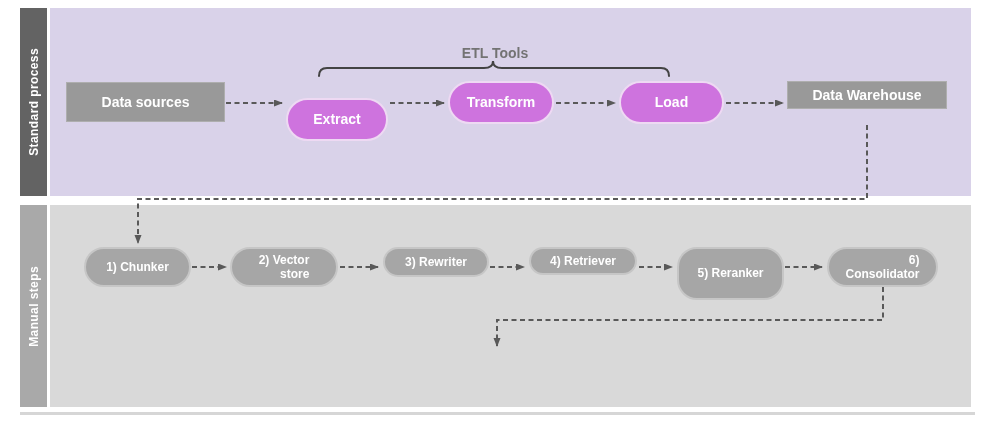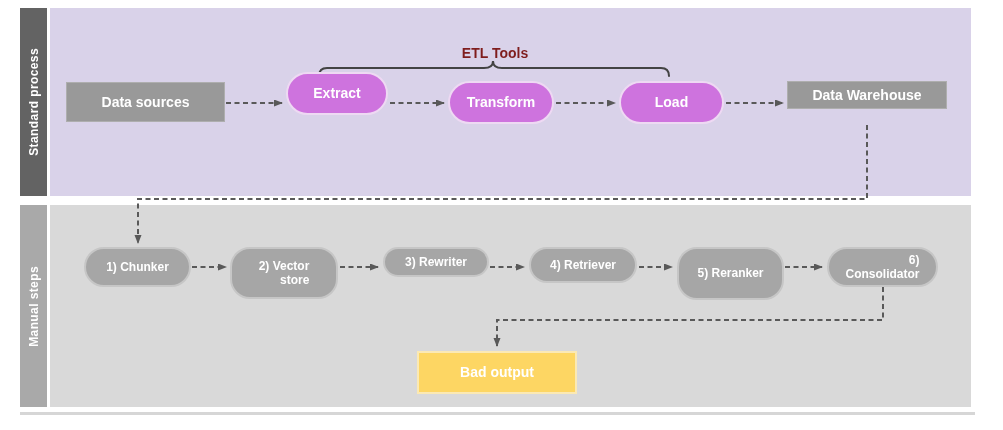--- a/index.html
+++ b/index.html
@@ -16,32 +16,32 @@
   .lane-manual{left:50px;top:205px;width:921px;height:202px;background:#d9d9d9;}
   .shadow-line{left:20px;top:412px;width:955px;height:3px;background:#d6d6d6;}
   
   .node{display:flex;align-items:center;justify-content:center;color:#ffffff;
         font-weight:bold;text-align:right;}
   .node .lbl{white-space:pre-line;line-height:1.2;}
   .rect-gray{background:#999999;border:1px solid #aeaeae;font-size:14px;}
   .pill-pink{background:#ce73de;border:2px solid #eed9f3;border-radius:22px;font-size:14px;}
   .pill-gray{background:#a6a6a6;border:2px solid #c6c6c6;border-radius:20px;font-size:12px;padding:0 8px;}
   .rect-yellow{background:#fdd663;border:2px solid #fbe9b4;font-size:14px;}
-  .anno{color:#7f1d1d;font-weight:bold;font-size:14px;text-align:center;}
+  .anno{color:#737373;font-weight:bold;font-size:14px;text-align:center;}
   
   #n-ds{left:66px;top:82px;width:159px;height:40px;}
-  #n-extract{left:286px;top:72px;width:102px;height:43px;}
+  #n-extract{left:286px;top:98px;width:102px;height:43px;}
   #n-transform{left:448px;top:81px;width:106px;height:43px;}
   #n-load{left:619px;top:81px;width:105px;height:43px;}
   #n-dw{left:787px;top:81px;width:160px;height:28px;}
   #n-etl{left:443px;top:45px;width:104px;height:16px;}
   #s0{left:84px;top:247px;width:107px;height:40px;}
-  #s1{left:230px;top:247px;width:108px;height:52px;}
+  #s1{left:230px;top:247px;width:108px;height:40px;}
   #s2{left:383px;top:247px;width:106px;height:30px;}
-  #s3{left:529px;top:247px;width:108px;height:36px;}
+  #s3{left:529px;top:247px;width:108px;height:28px;}
   #s4{left:677px;top:247px;width:107px;height:53px;}
   #s5{left:827px;top:247px;width:111px;height:40px;}
   #n-bad{left:417px;top:351px;width:160px;height:43px;}
   svg.overlay{position:absolute;left:0;top:0;pointer-events:none;}
   .conn{stroke:#595959;stroke-width:2;fill:none;stroke-dasharray:5 3.5;}
   .brace{stroke:#434343;stroke-width:2;fill:none;stroke-linecap:round;}
 </style>
 </head>
 <body>
 
@@ -107,17 +107,14 @@
   <div id="s3" class="abs node pill-gray">
     <span class="lbl">4) Retriever</span>
   </div>
   <div id="s4" class="abs node pill-gray">
     <span class="lbl">5) Reranker</span>
   </div>
   <div id="s5" class="abs node pill-gray">
     <span class="lbl">6)
 Consolidator</span>
   </div>
-  <div id="n-bad" class="abs node rect-yellow">
-    <span class="lbl">Bad output</span>
-  </div>
 
 </div>
 
 </body></html>

